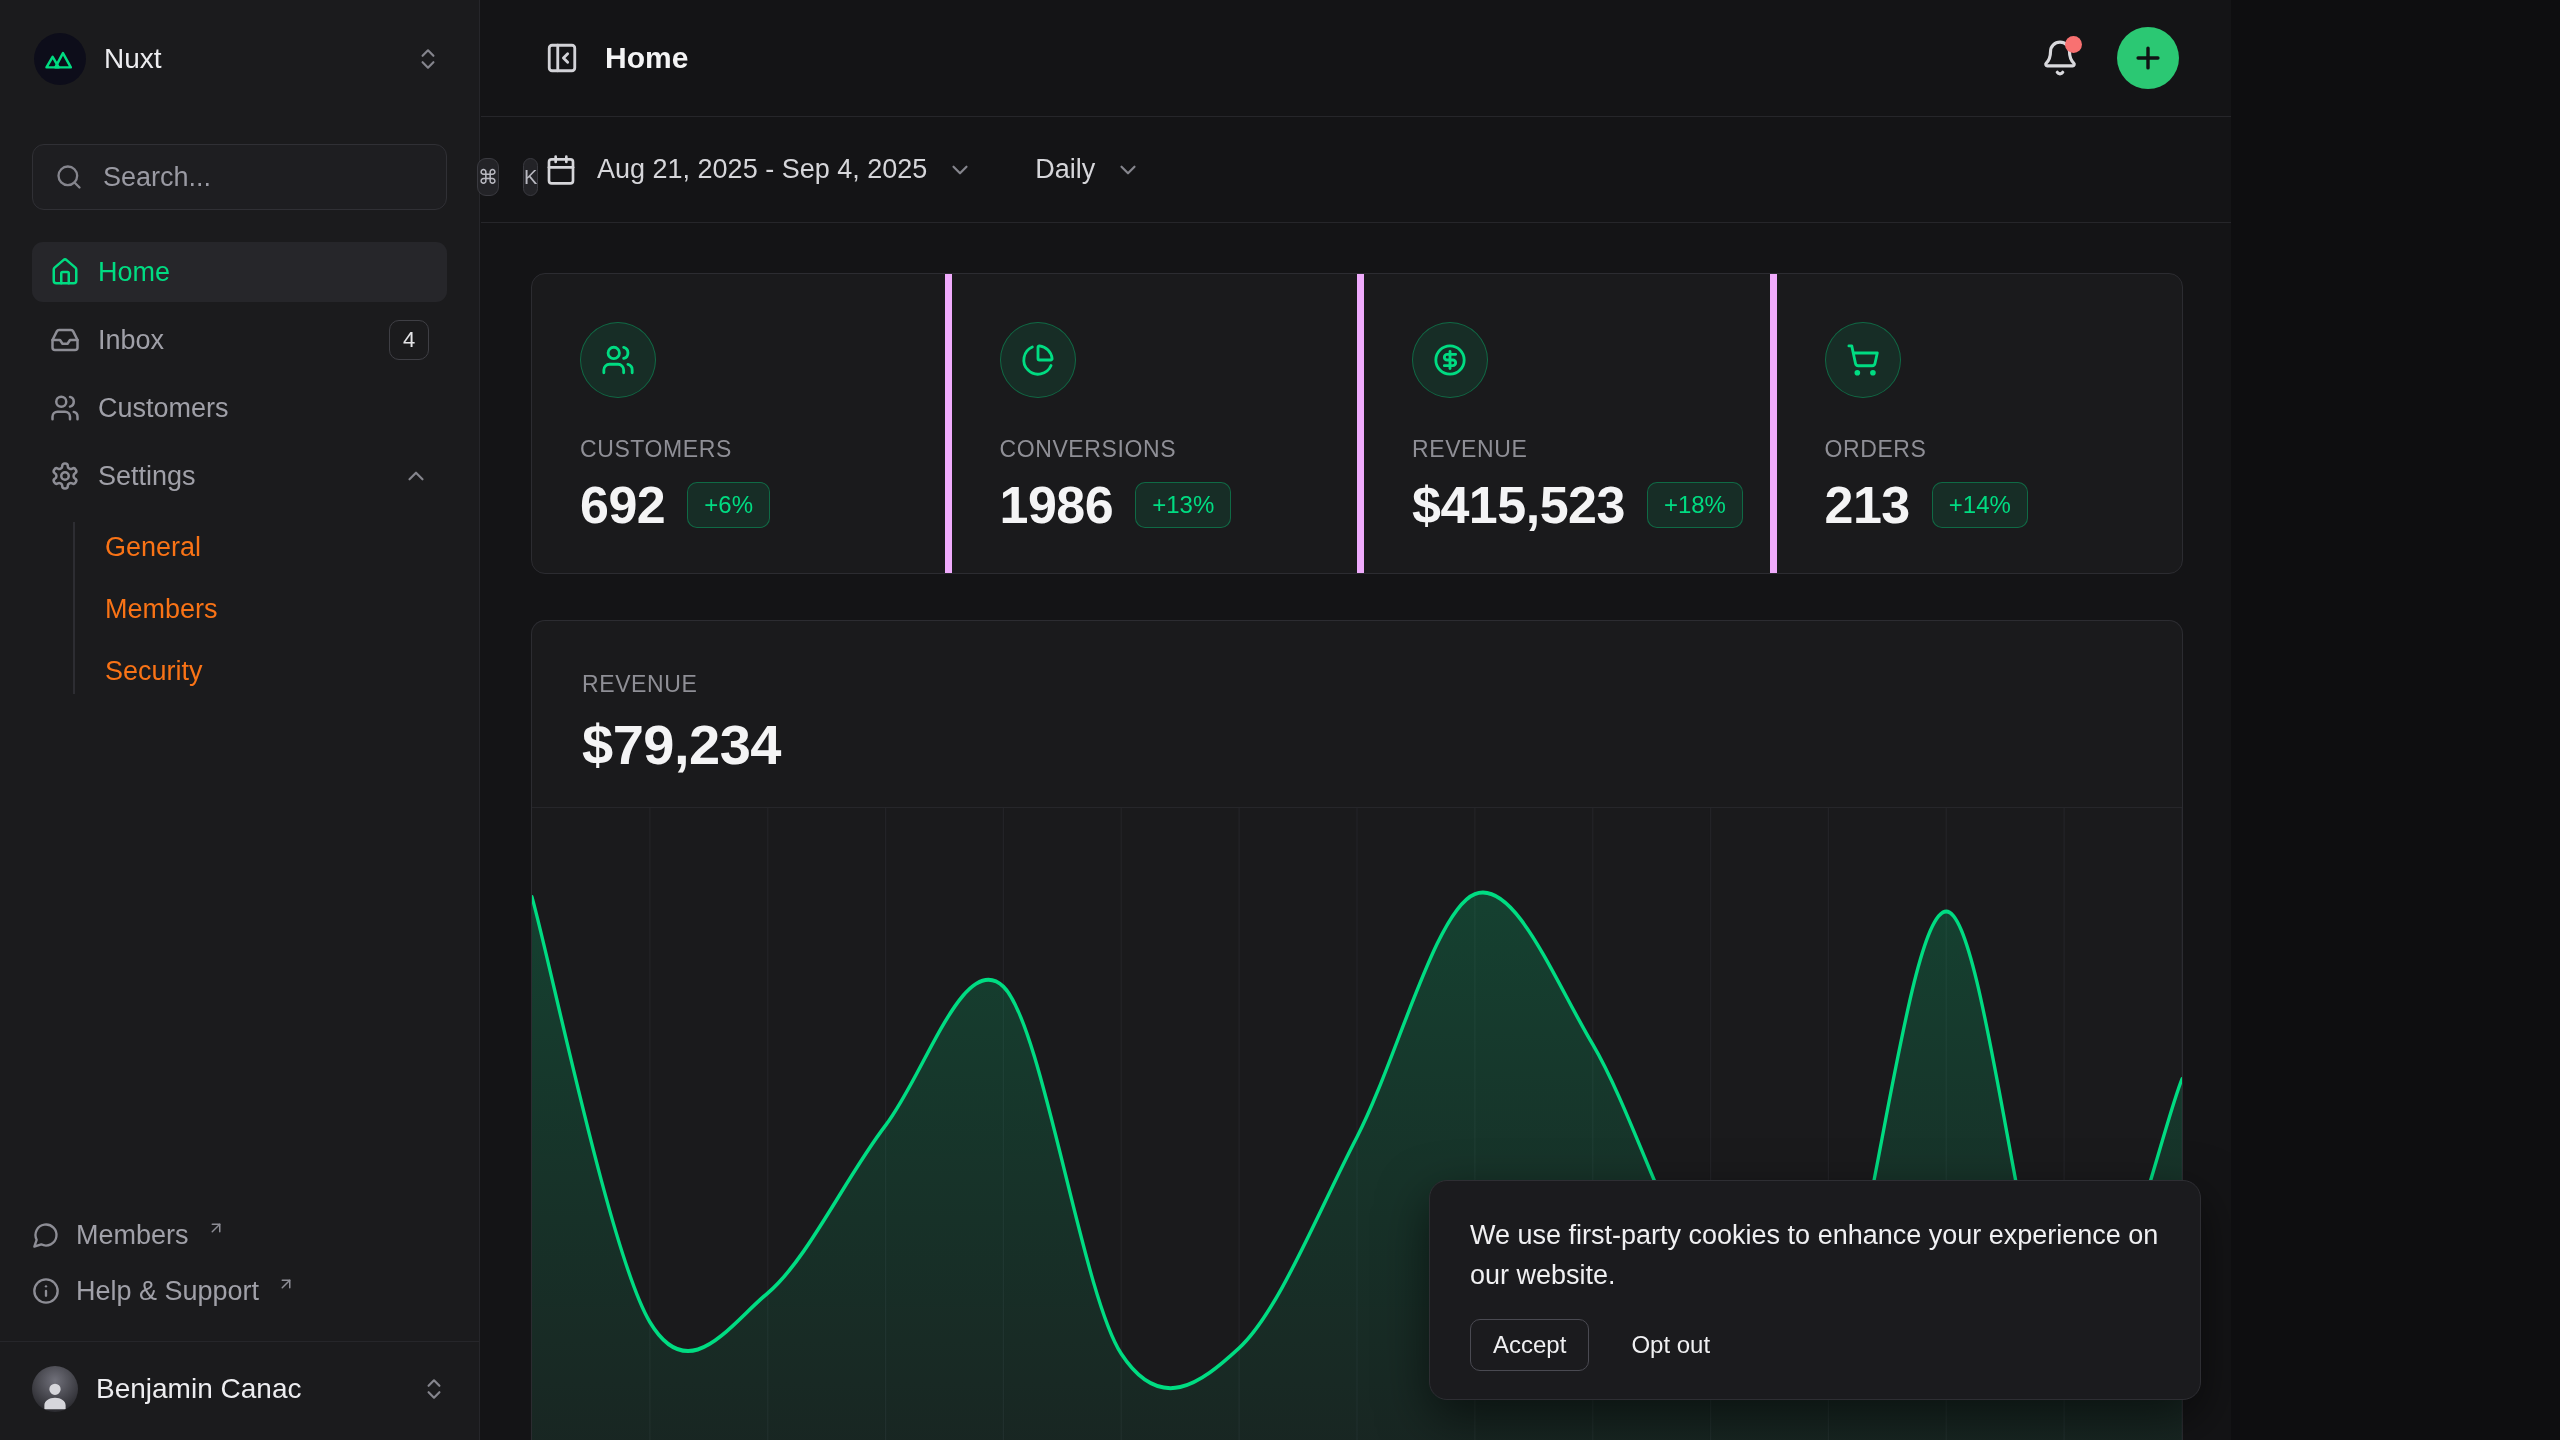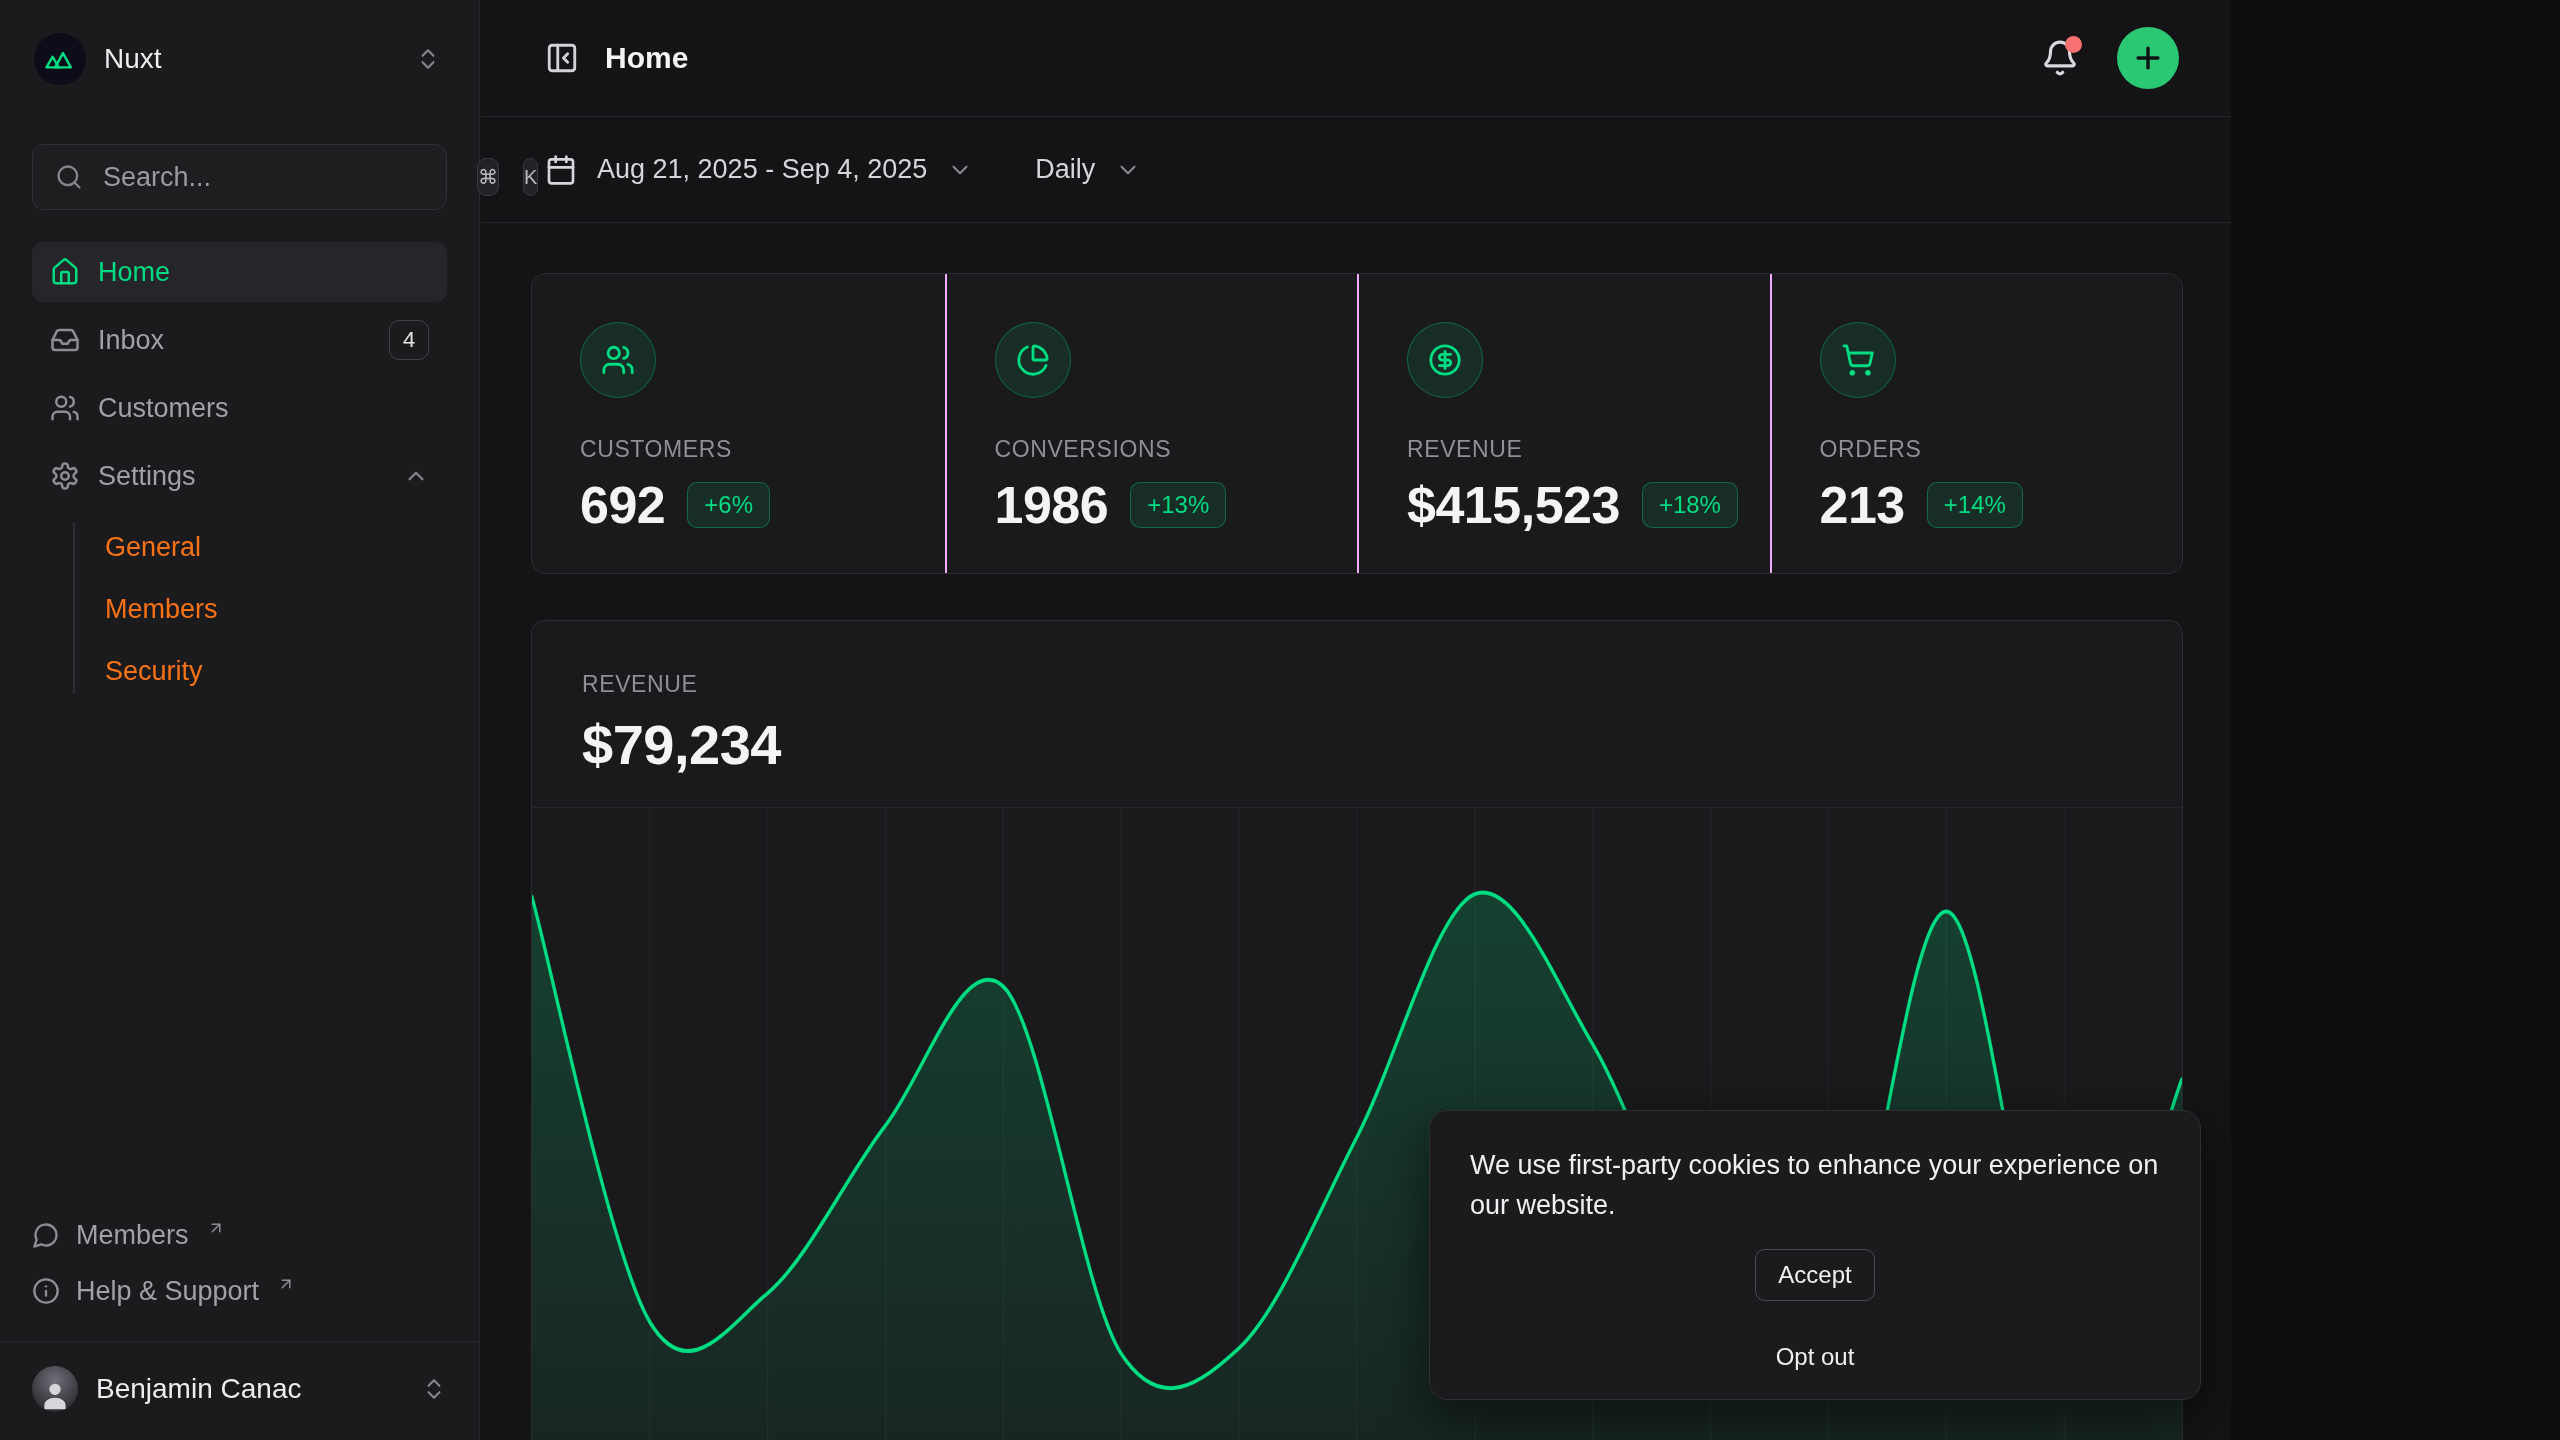--- a/index.html
+++ b/index.html
@@ -58,21 +58,21 @@
   .plus-btn{width:62px;height:62px;border-radius:50%;background:var(--btn-green);border:none;cursor:pointer;
             display:flex;align-items:center;justify-content:center;color:#111214;}
   .toolbar{height:106px;border-bottom:1px solid #26262a;display:flex;align-items:center;gap:62px;padding:0 64px;}
   .picker{display:flex;align-items:center;gap:20px;color:#d6d6da;font-size:27px;font-weight:500;cursor:pointer;}
   .picker .cal{color:#d6d6da;}
   .picker .chev{color:#85858d;}
 
   .content{padding:0 48px 0 50px;}
   .stats-card{margin-top:50px;height:301px;background:#1a1a1c;border:1px solid #2c2c31;border-radius:14px;
               display:grid;grid-template-columns:1fr 1fr 1fr 1fr;overflow:hidden;}
-  .stat-cell{padding:48px 0 0 48px;border-left:2px solid #f0abfc;cursor:pointer;}
+  .stat-cell{padding:48px 0 0 48px;border-left:7px solid #f0abfc;cursor:pointer;}
   .stat-cell:first-child{border-left:none;}
   .stat-ico{width:76px;height:76px;border-radius:50%;background:rgba(0,220,130,0.10);
             border:1px solid rgba(0,220,130,0.35);display:flex;align-items:center;justify-content:center;color:var(--accent);}
   .stat-label{margin-top:38px;font-size:23px;font-weight:500;letter-spacing:.6px;color:#8f8f96;}
   .stat-row{margin-top:12px;display:flex;align-items:center;gap:22px;}
   .stat-value{font-size:52px;font-weight:700;color:#f4f4f5;letter-spacing:-0.5px;}
   .delta{font-size:24px;font-weight:500;color:var(--accent);background:rgba(0,220,130,0.10);
          border:1px solid rgba(0,220,130,0.35);border-radius:10px;padding:8px 16px;}
 
   .chart-card{margin-top:46px;height:820px;background:#1a1a1c;border:1px solid #2c2c31;border-bottom:none;
@@ -80,21 +80,21 @@
   .chart-head{padding:50px 0 0 50px;}
   .chart-label{font-size:23px;font-weight:500;letter-spacing:.6px;color:#8f8f96;}
   .chart-value{margin-top:14px;font-size:56px;font-weight:700;color:#f4f4f5;letter-spacing:-0.5px;}
   .chart-plot{position:absolute;left:0;right:0;top:186px;bottom:0;border-top:1px solid #26262a;}
   .chart-plot svg{width:100%;height:100%;}
 
   
   .toast{position:absolute;right:30px;bottom:40px;width:772px;background:#1b1b1e;border:1px solid #2e2e33;
          border-radius:18px;padding:34px 40px 28px;box-shadow:0 18px 50px rgba(0,0,0,.55);}
   .toast-msg{font-size:27px;line-height:40px;color:#f0f0f2;}
-  .toast-actions{margin-top:24px;display:flex;align-items:center;gap:42px;flex-direction:column;}
+  .toast-actions{margin-top:24px;display:flex;gap:42px;}
   .accept-btn{font-family:inherit;font-size:24px;font-weight:500;color:#f0f0f2;background:transparent;
               border:1px solid #4a4a52;border-radius:10px;padding:11px 22px;cursor:pointer;}
   .optout-btn{font-family:inherit;font-size:24px;font-weight:500;color:#f0f0f2;background:none;border:none;cursor:pointer;padding:0;}
 </style>
 </head>
 <body>
 
 <div class="app">
 
   <aside class="sidebar">

